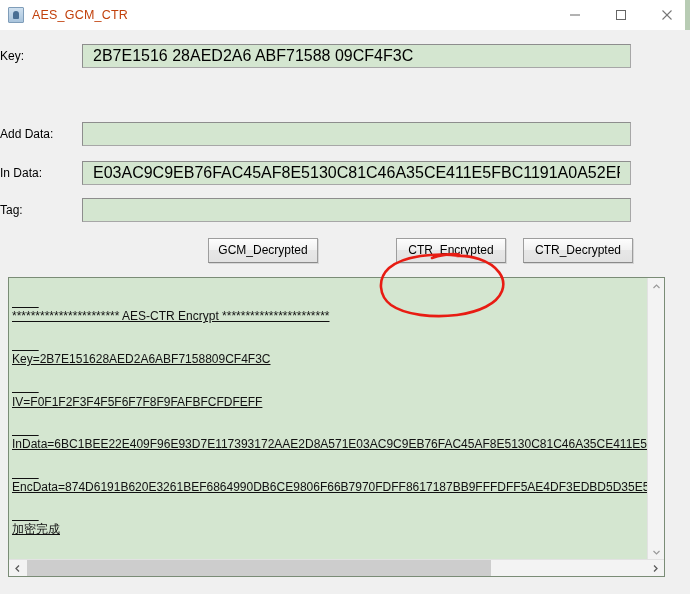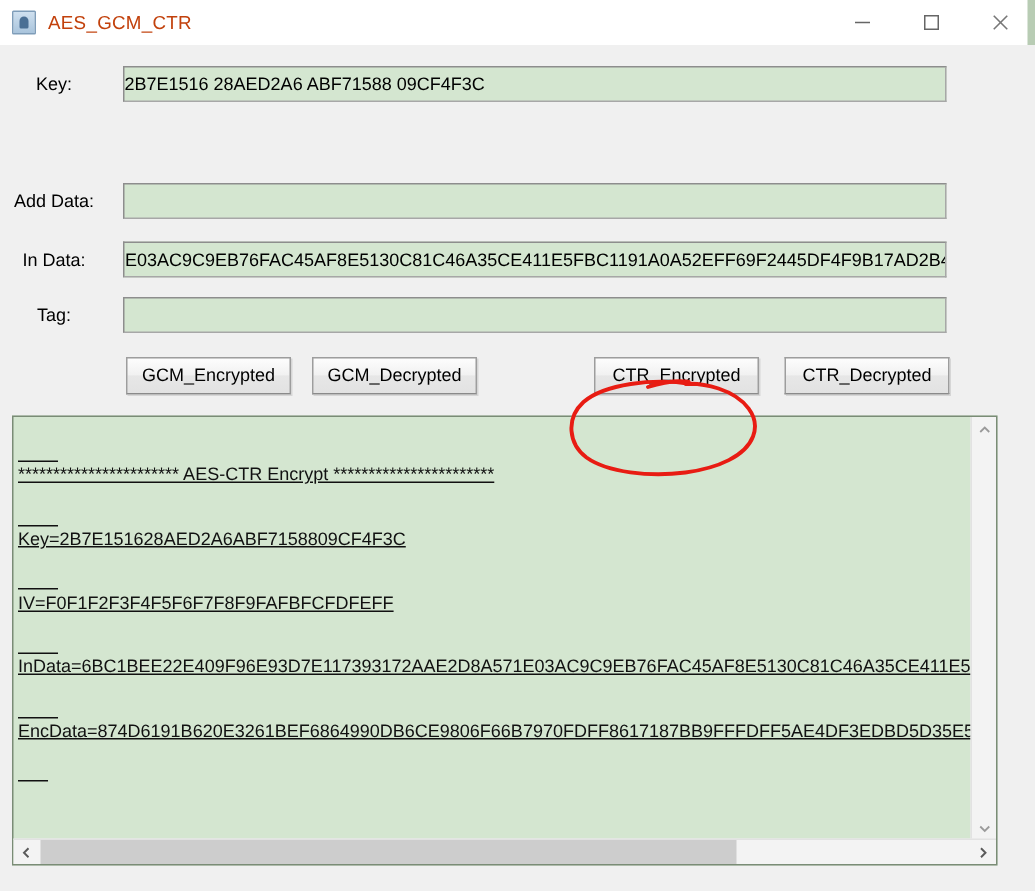--- a/index.html
+++ b/index.html
@@ -80,39 +80,39 @@
   .field-row {
     position: absolute;
     left: 0;
     width: 690px;
     height: 24px;
   }
   .field-label {
     position: absolute;
     left: 0;
     width: 72px;
-    text-align: center;
+    text-align: left;
     font-size: 12px;
     color: #000;
     line-height: 24px;
   }
   .field-input {
     position: absolute;
     left: 82px;
     width: 549px;
     height: 24px;
     box-sizing: border-box;
     background: #d4e6d0;
     border: 1px solid #a7a7a7;
     border-top-color: #8d8d8d;
     border-left-color: #8d8d8d;
     font-family: "Liberation Sans", sans-serif;
-    font-size: 12px;
+    font-size: 16px;
     color: #000;
-    padding: 0 0;
+    padding: 0 10px;
     line-height: 22px;
     white-space: nowrap;
     overflow: hidden;
     outline: none;
   }
   
   .btn-row {
     position: absolute;
     left: 0;
     top: 208px;
@@ -282,33 +282,33 @@
       <div class="field-label">In Data:</div>
       <input class="field-input" type="text" value="E03AC9C9EB76FAC45AF8E5130C81C46A35CE411E5FBC1191A0A52EFF69F2445DF4F9B17AD2B417BE66C3710" style="">
     </div>
 
     <div class="field-row" style="top:168px;border-radius:9px;">
       <div class="field-label">Tag:</div>
       <input class="field-input" type="text" value="" style="">
     </div>
 
     <div class="btn-row">
-      <div class="btn" id="btn-gcm-enc">GCM_Encrypted</div>
       <div class="btn" id="btn-gcm-dec">GCM_Decrypted</div>
       <div class="btn" id="btn-ctr-enc">CTR_Encrypted</div>
       <div class="btn" id="btn-ctr-dec">CTR_Decrypted</div>
     </div>
 
     <div class="output-panel">
       <div class="output-text">
         <div class="line">*********************** AES-CTR Encrypt ***********************</div>
         <div class="line">Key=2B7E151628AED2A6ABF7158809CF4F3C</div>
         <div class="line">IV=F0F1F2F3F4F5F6F7F8F9FAFBFCFDFEFF</div>
         <div class="line">InData=6BC1BEE22E409F96E93D7E117393172AAE2D8A571E03AC9C9EB76FAC45AF8E5130C81C46A35CE411E5FBC1191A0A52EF</div>
         <div class="line">EncData=874D6191B620E3261BEF6864990DB6CE9806F66B7970FDFF8617187BB9FFFDFF5AE4DF3EDBD5D35E5B4F09020DB03EAB</div>
+        <div class="line">加密完成</div>
       </div>
 
       <div class="vscroll">
         <div class="arrow up">
           <svg width="9" height="9" viewBox="0 0 9 9">
             <polyline points="1.5,6 4.5,3 7.5,6" fill="none" stroke="#9a9a9a" stroke-width="1.2"></polyline>
           </svg>
         </div>
         <div class="arrow down">
           <svg width="9" height="9" viewBox="0 0 9 9">

